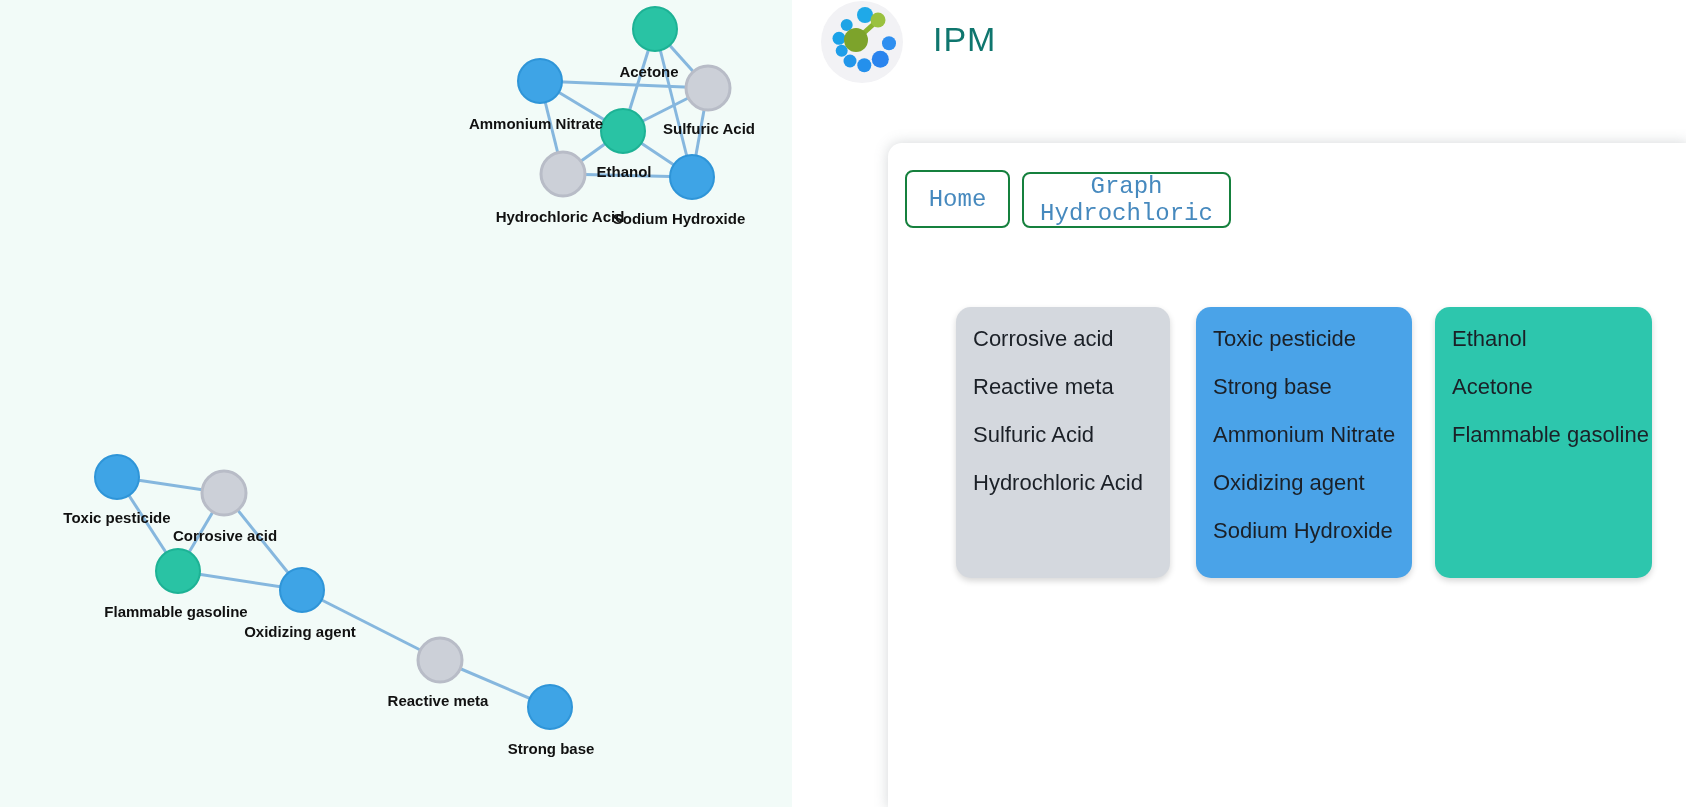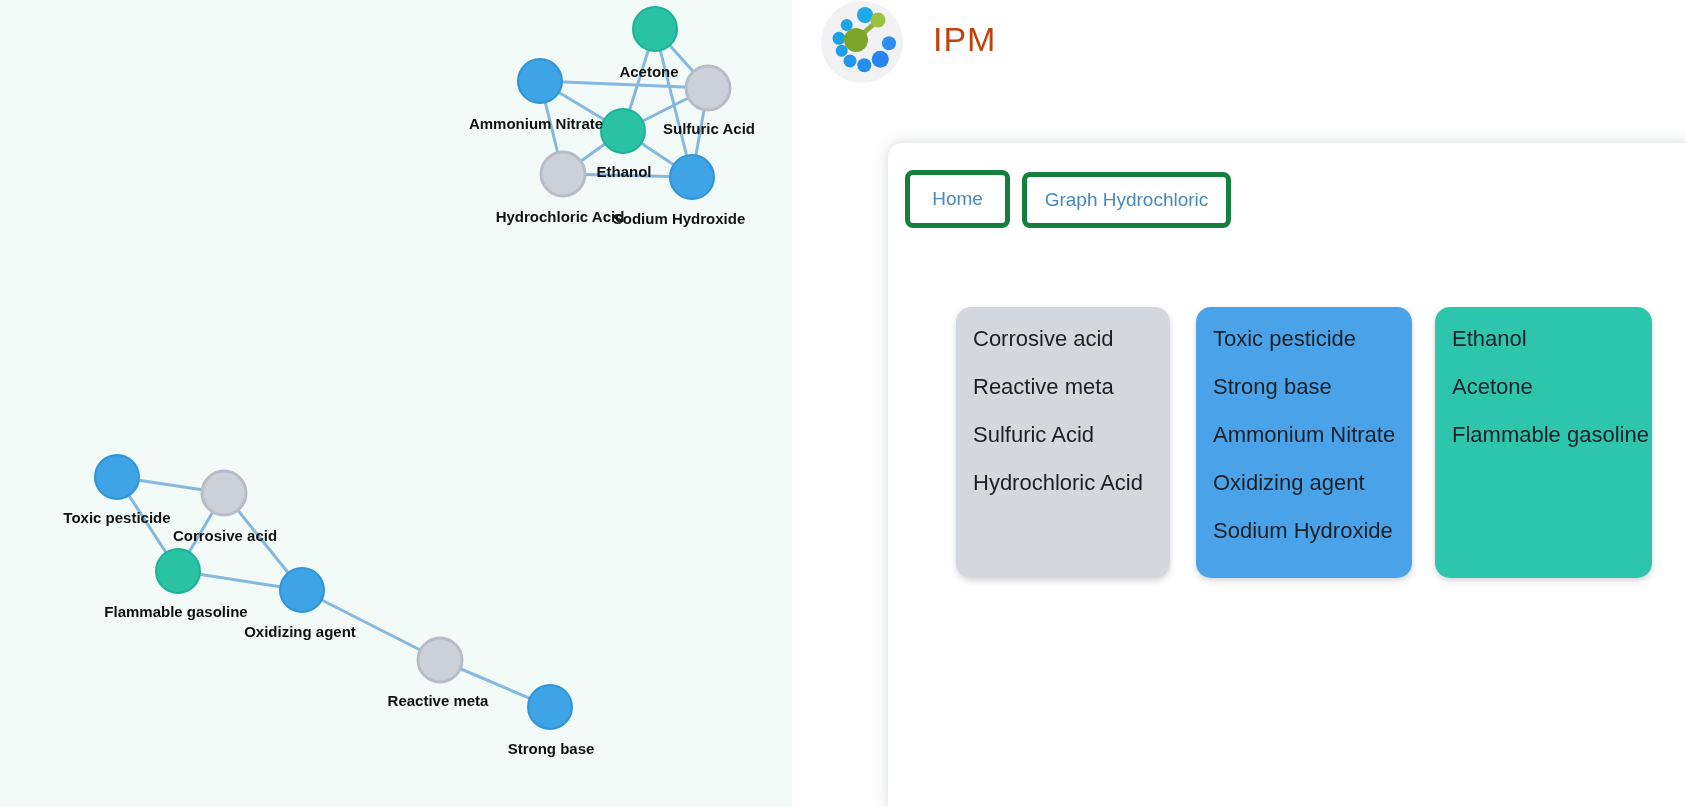--- a/index.html
+++ b/index.html
@@ -20,40 +20,40 @@
   #graph-svg { position:absolute; left:0; top:0; }
   .graph-label {
     font-family:"Liberation Sans", sans-serif;
     font-size:15px; font-weight:bold; fill:#111111;
   }
 
   
   #logo-wrap { position:absolute; left:821px; top:1px; width:82px; height:82px; }
   #app-title {
     position:absolute; left:933px; top:20px;
-    font-size:34px; font-weight:400; color:#c2410c; letter-spacing:1px;
+    font-size:34px; font-weight:400; color:#0f766e; letter-spacing:1px;
   }
 
   
   #main-card {
     position:absolute; left:888px; top:143px; width:800px; height:666px;
     background:#ffffff;
     border-radius:14px 0 0 0;
     box-shadow:0 0 14px rgba(100,110,120,0.28);
   }
 
   .nav-btn {
     position:absolute;
     display:flex; align-items:center; justify-content:center;
     background:#ffffff;
-    border:5px solid #15803d;
+    border:2px solid #15803d;
     border-radius:8px;
     color:#4689be;
-    font-size:19px;
-    font-family:Liberation Sans, sans-serif;
+    font-size:24px;
+    font-family:Liberation Mono, monospace;
     cursor:pointer;
   }
   #btn-home { left:905px; top:170px; width:105px; height:58px; }
   #btn-graph-viz { left:1022px; top:172px; width:209px; height:56px; }
 
   
   .chem-card {
     position:absolute; top:307px; height:271px;
     border-radius:15px;
     padding:8px 0 0 17px;

